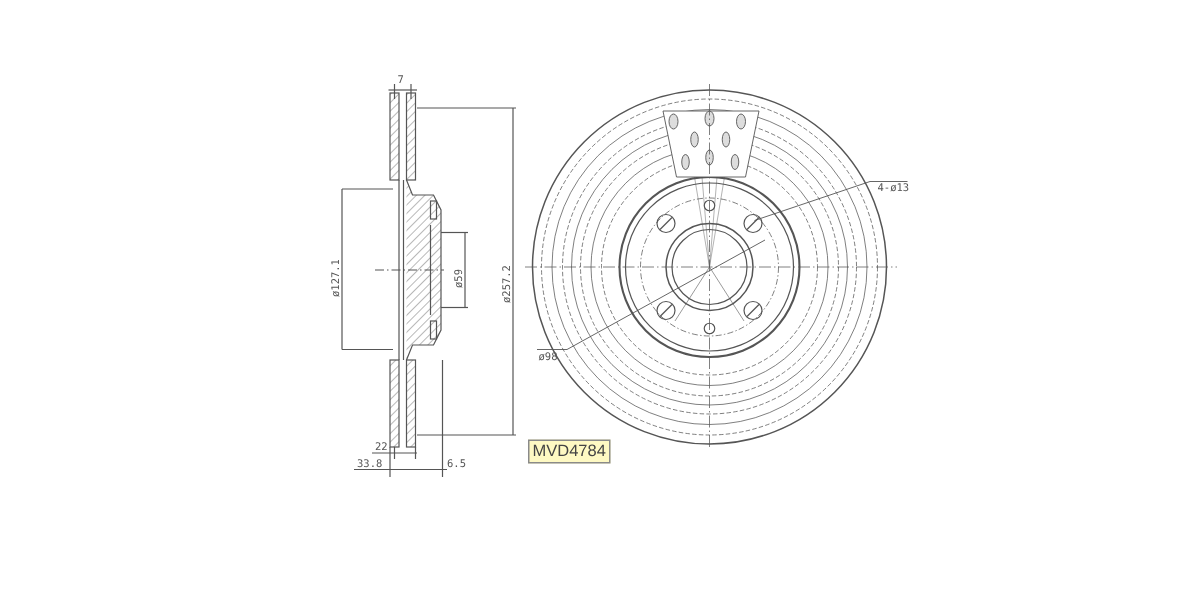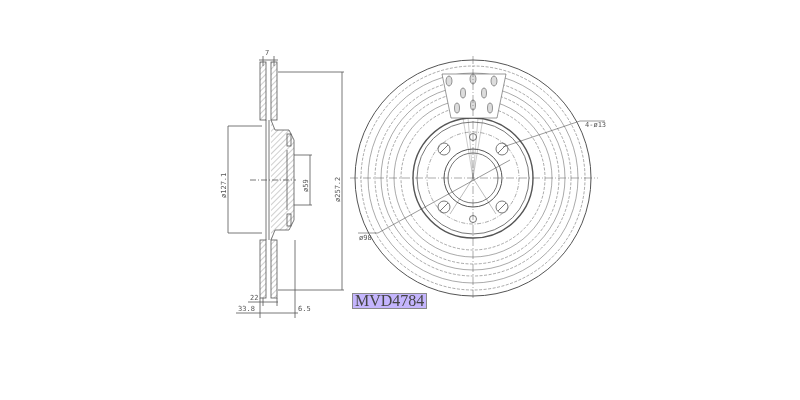--- a/index.html
+++ b/index.html
@@ -1,22 +1,22 @@
 <!DOCTYPE html>
 <html><head>
 <meta charset="utf-8">
 <style>
   html, body { margin: 0; padding: 0; background: #ffffff; }
   body { width: 800px; height: 400px; position: relative; overflow: hidden; font-family: "DejaVu Sans", sans-serif; }
   #drawing { position: absolute; left: 0; top: 0; width: 800px; height: 400px; }
   .code-box {
     position: absolute; left: 352px; top: 293px;
     border: 1px solid #8a8a8a; padding: 0 2px;
-    font-family: Liberation Serif, serif; font-size: 16px; color: #444;
-    line-height: 14px; background: #c4b5fd;
+    font-family: Liberation Sans, sans-serif; font-size: 11px; color: #444;
+    line-height: 14px; background: #fef9c3;
   }
   .dim { font-family: "DejaVu Sans Mono", monospace; font-size: 7px; fill: #555; }
 </style>
 </head>
 <body>
 
 <svg id="drawing" viewBox="0 0 800 400" xmlns="http://www.w3.org/2000/svg">
   <defs>
     <pattern id="hatch" width="4" height="4" patternUnits="userSpaceOnUse" patternTransform="rotate(45)">
       <line x1="0" y1="0" x2="0" y2="4" stroke="#888" stroke-width="0.8"></line>

